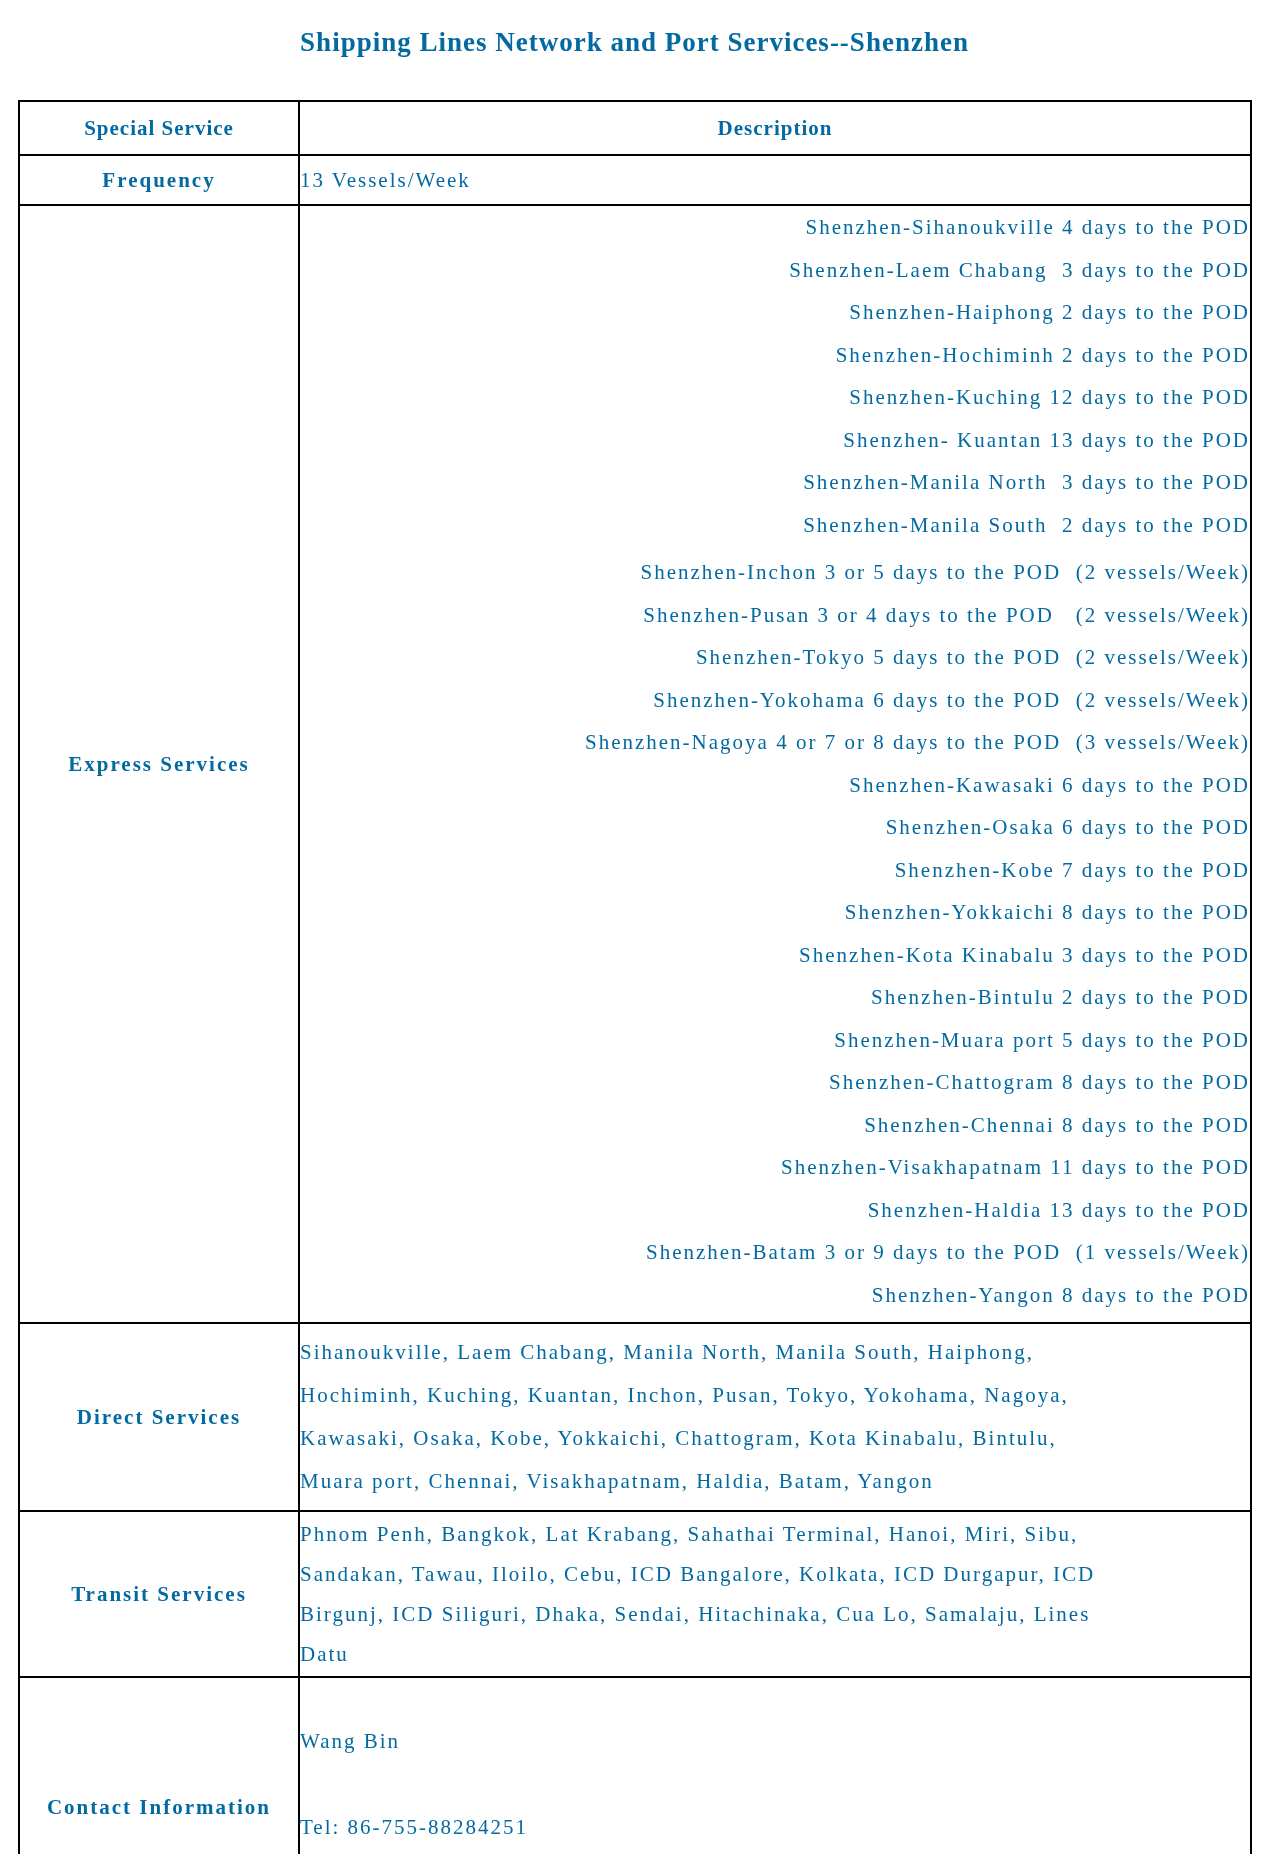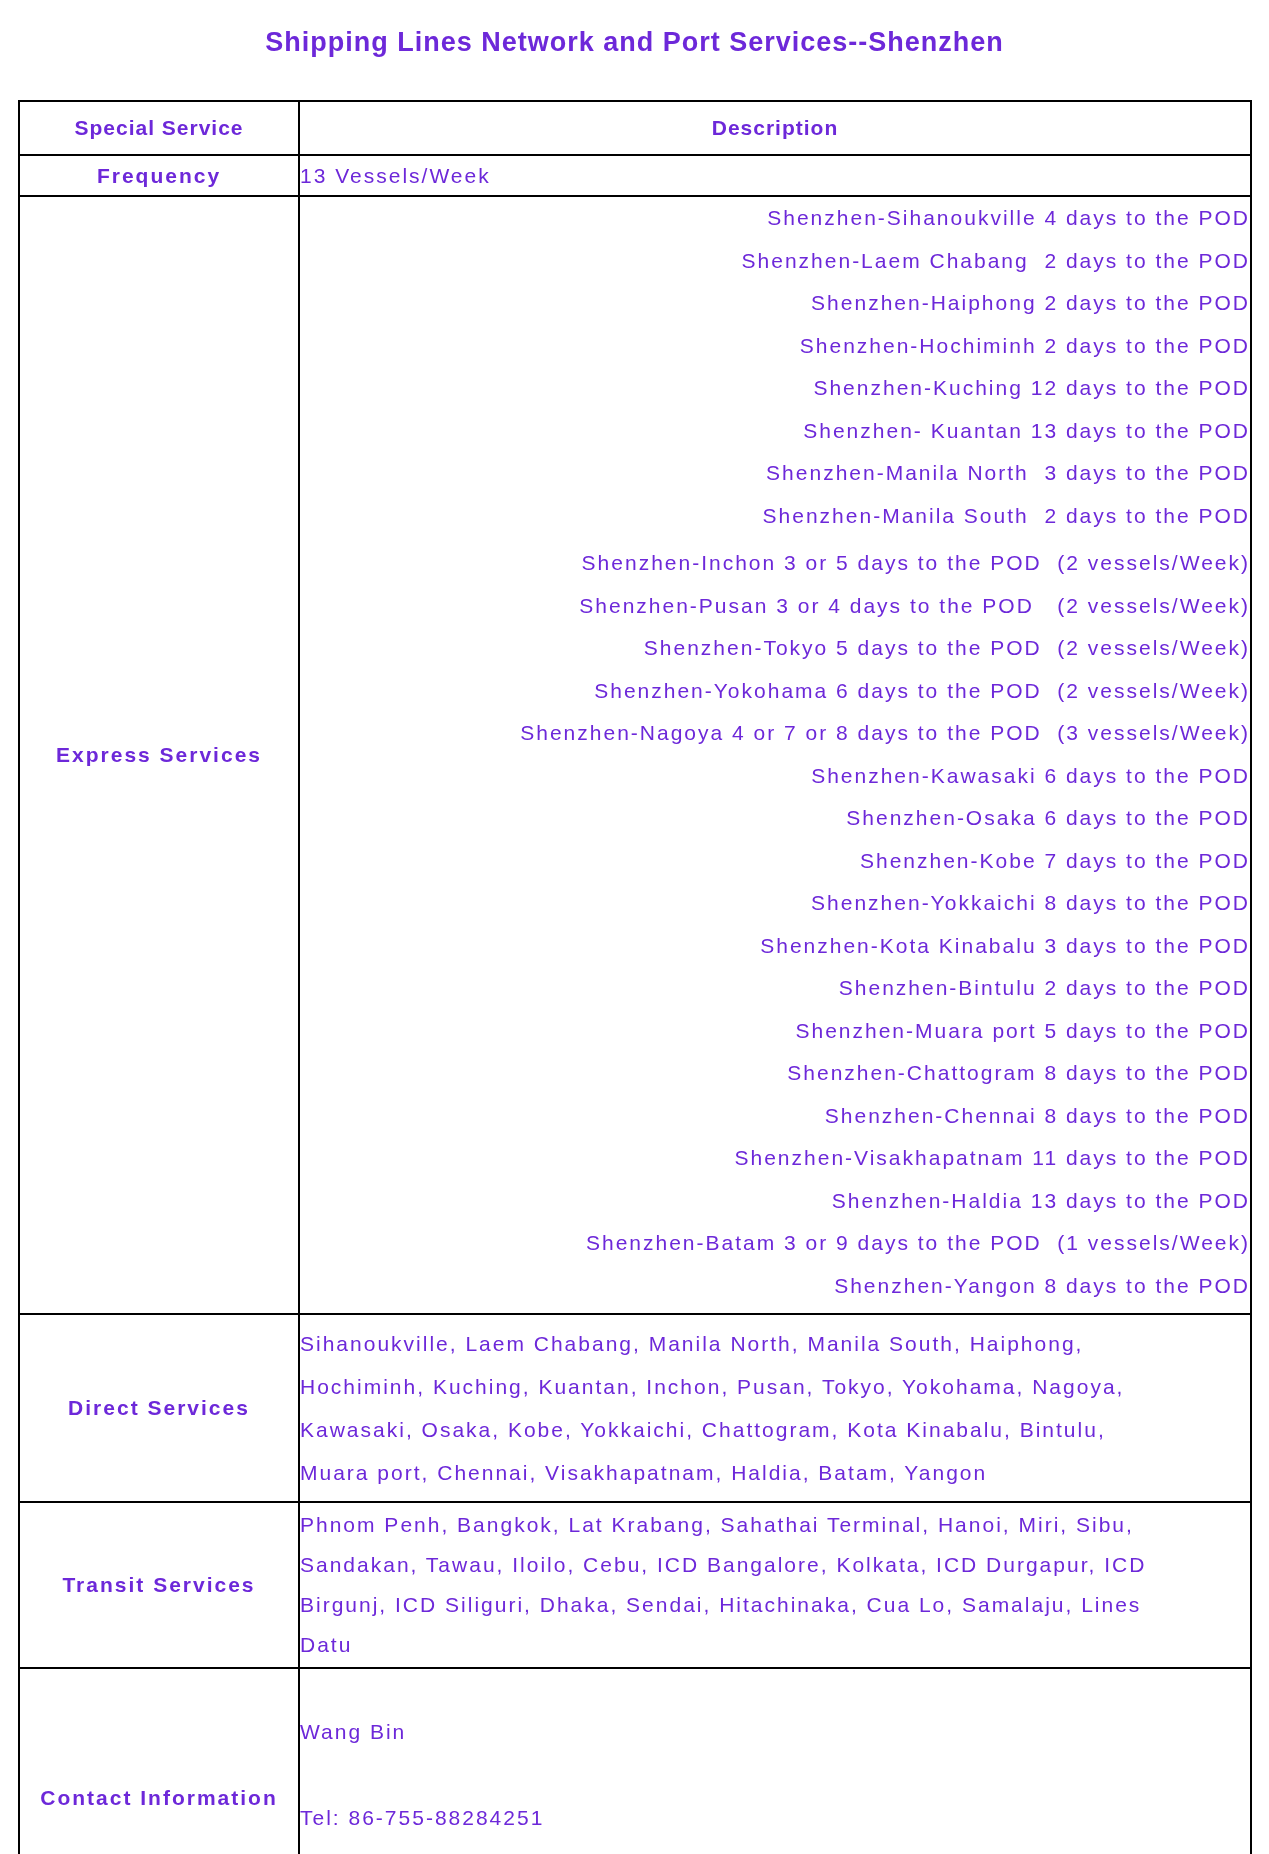--- a/index.html
+++ b/index.html
@@ -1,22 +1,22 @@
 <!DOCTYPE html>
 <html><head>
 <meta charset="utf-8">
 <style>
   html, body { margin: 0; padding: 0; }
   .page {
     position: relative;
     width: 1269px;
     height: 1854px;
     background: #ffffff;
-    color: #6d28d9;
-    font-family: Liberation Sans, sans-serif;
+    color: #0369a1;
+    font-family: Liberation Serif, serif;
     overflow: hidden;
   }
   .title {
     margin: 0;
     padding-top: 25px;
     text-align: center;
     font-size: 27px;
     line-height: 34px;
     font-weight: bold;
     letter-spacing: 1px;
@@ -32,21 +32,21 @@
   .services-table th, .services-table td {
     border: 2px solid #000000;
     padding: 0;
     font-size: 21px;
     letter-spacing: 2px;
     overflow: hidden;
   }
   .col-label { width: 280px; }
   .col-desc  { width: 952px; }
   .row-header    { height: 54px; }
-  .row-frequency { height: 41px; }
+  .row-frequency { height: 50px; }
   .row-express   { height: 1118px; }
   .row-direct    { height: 188px; }
   .row-transit   { height: 166px; }
   .row-contact   { height: 139px; }
   .services-table th, .label-cell {
     font-weight: bold;
     text-align: center;
     vertical-align: middle;
     letter-spacing: 1px;
   }
@@ -86,21 +86,21 @@
     <tr class="row-frequency">
       <td class="label-cell">Frequency</td>
       <td class="desc-cell">13 Vessels/Week</td>
     </tr>
 
     <tr class="row-express">
       <td class="label-cell">Express Services</td>
       <td class="desc-cell express-cell">
 
       <div class="desc-line">Shenzhen-Sihanoukville 4 days to the POD</div>
-            <div class="desc-line">Shenzhen-Laem Chabang  2 days to the POD</div>
+            <div class="desc-line">Shenzhen-Laem Chabang  3 days to the POD</div>
             <div class="desc-line">Shenzhen-Haiphong 2 days to the POD</div>
             <div class="desc-line">Shenzhen-Hochiminh 2 days to the POD</div>
             <div class="desc-line">Shenzhen-Kuching 12 days to the POD</div>
             <div class="desc-line">Shenzhen- Kuantan 13 days to the POD</div>
             <div class="desc-line">Shenzhen-Manila North  3 days to the POD</div>
             <div class="desc-line">Shenzhen-Manila South  2 days to the POD</div>
             <div class="desc-line">Shenzhen-Inchon 3 or 5 days to the POD  (2 vessels/Week)</div>
             <div class="desc-line">Shenzhen-Pusan 3 or 4 days to the POD   (2 vessels/Week)</div>
             <div class="desc-line">Shenzhen-Tokyo 5 days to the POD  (2 vessels/Week)</div>
             <div class="desc-line">Shenzhen-Yokohama 6 days to the POD  (2 vessels/Week)</div>

